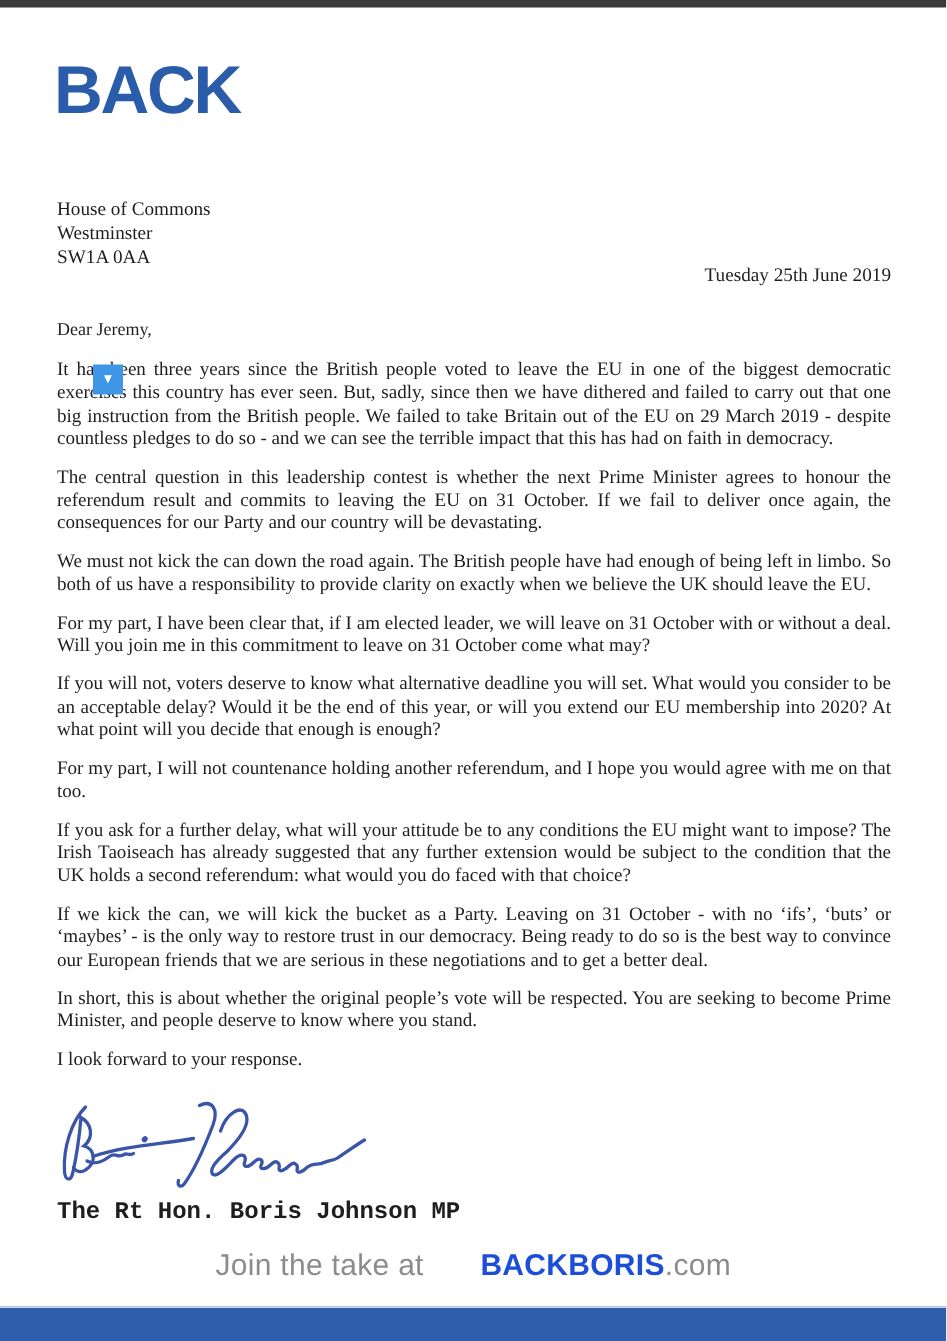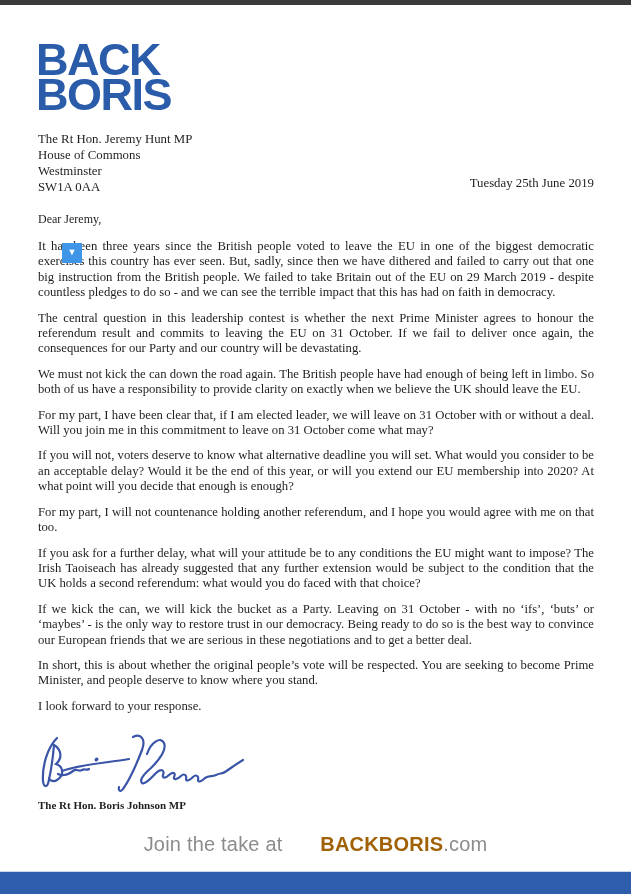--- a/index.html
+++ b/index.html
@@ -63,53 +63,52 @@
     cursor: pointer;
   }
   .marker span { transform: translateY(-1px); }
   .signature {
     position: absolute; top: 733px; left: 34px;
   }
   .signature path { stroke: #3a55a8; stroke-width: 2.2; fill: none; stroke-linecap: round; }
   .signer-name {
     position: absolute; top: 799px; left: 38px;
     font-weight: bold;
-    font-size: 11px;
+    font-size: 16px;
+    font-family: Liberation Mono, monospace;
   }
   .footer {
     position: absolute; top: 833px; left: 0;
     width: 100%;
     text-align: center;
     font-family: "Liberation Sans", sans-serif;
     font-size: 20px;
     color: #8c8c8c;
     letter-spacing: 0.2px;
   }
-  .footer .brand { font-weight: bold; color: #a16207; padding-left: 32px; }
+  .footer .brand { font-weight: bold; color: #1d4ed8; padding-left: 32px; }
   .bottom-bar {
     position: absolute; bottom: 0; left: 0;
     width: 100%; height: 23px;
     background: #2f5fac;
     border-top: 1px solid #ccd7eb;
   }
 </style>
 </head>
 <body>
 
 <div class="page">
 
   <div class="top-bar"></div>
 
   <div class="logo">
     <div>BACK</div>
-    <div>BORIS</div>
   </div>
 
   <div class="recipient">
-    <div>The Rt Hon. Jeremy Hunt MP</div>
     <div>House of Commons</div>
     <div>Westminster</div>
     <div>SW1A 0AA</div>
   </div>
 
   <div class="date">Tuesday 25th June 2019</div>
 
   <div class="salutation">Dear Jeremy,</div>
 
   <div class="body-text">

